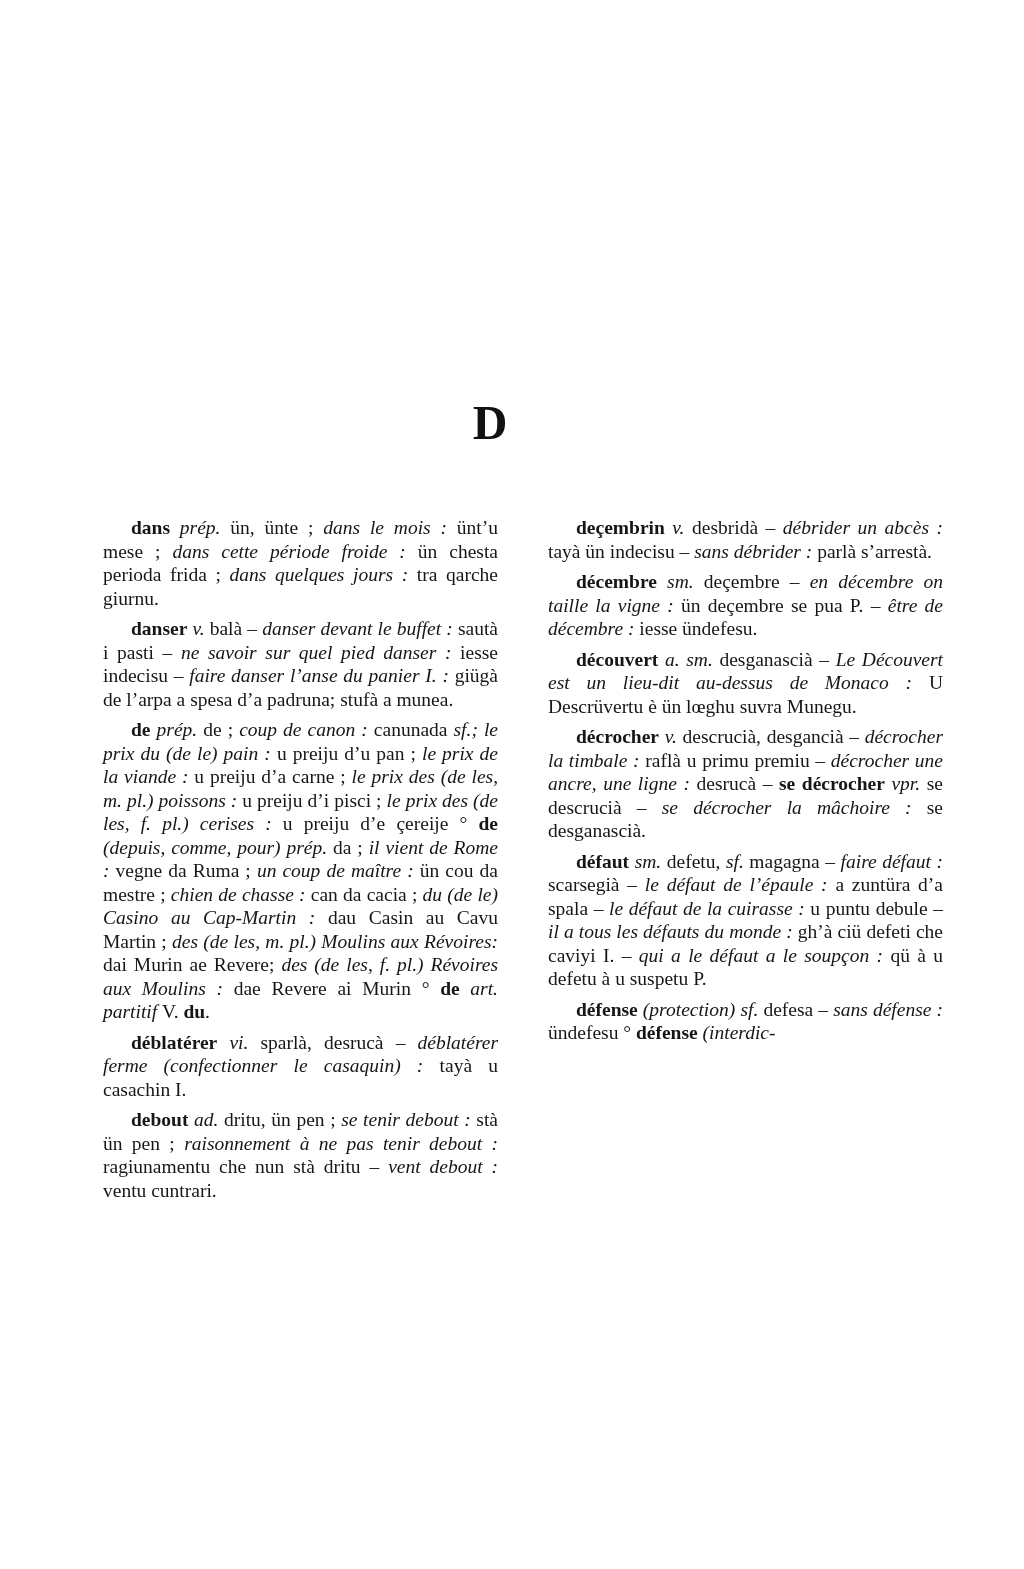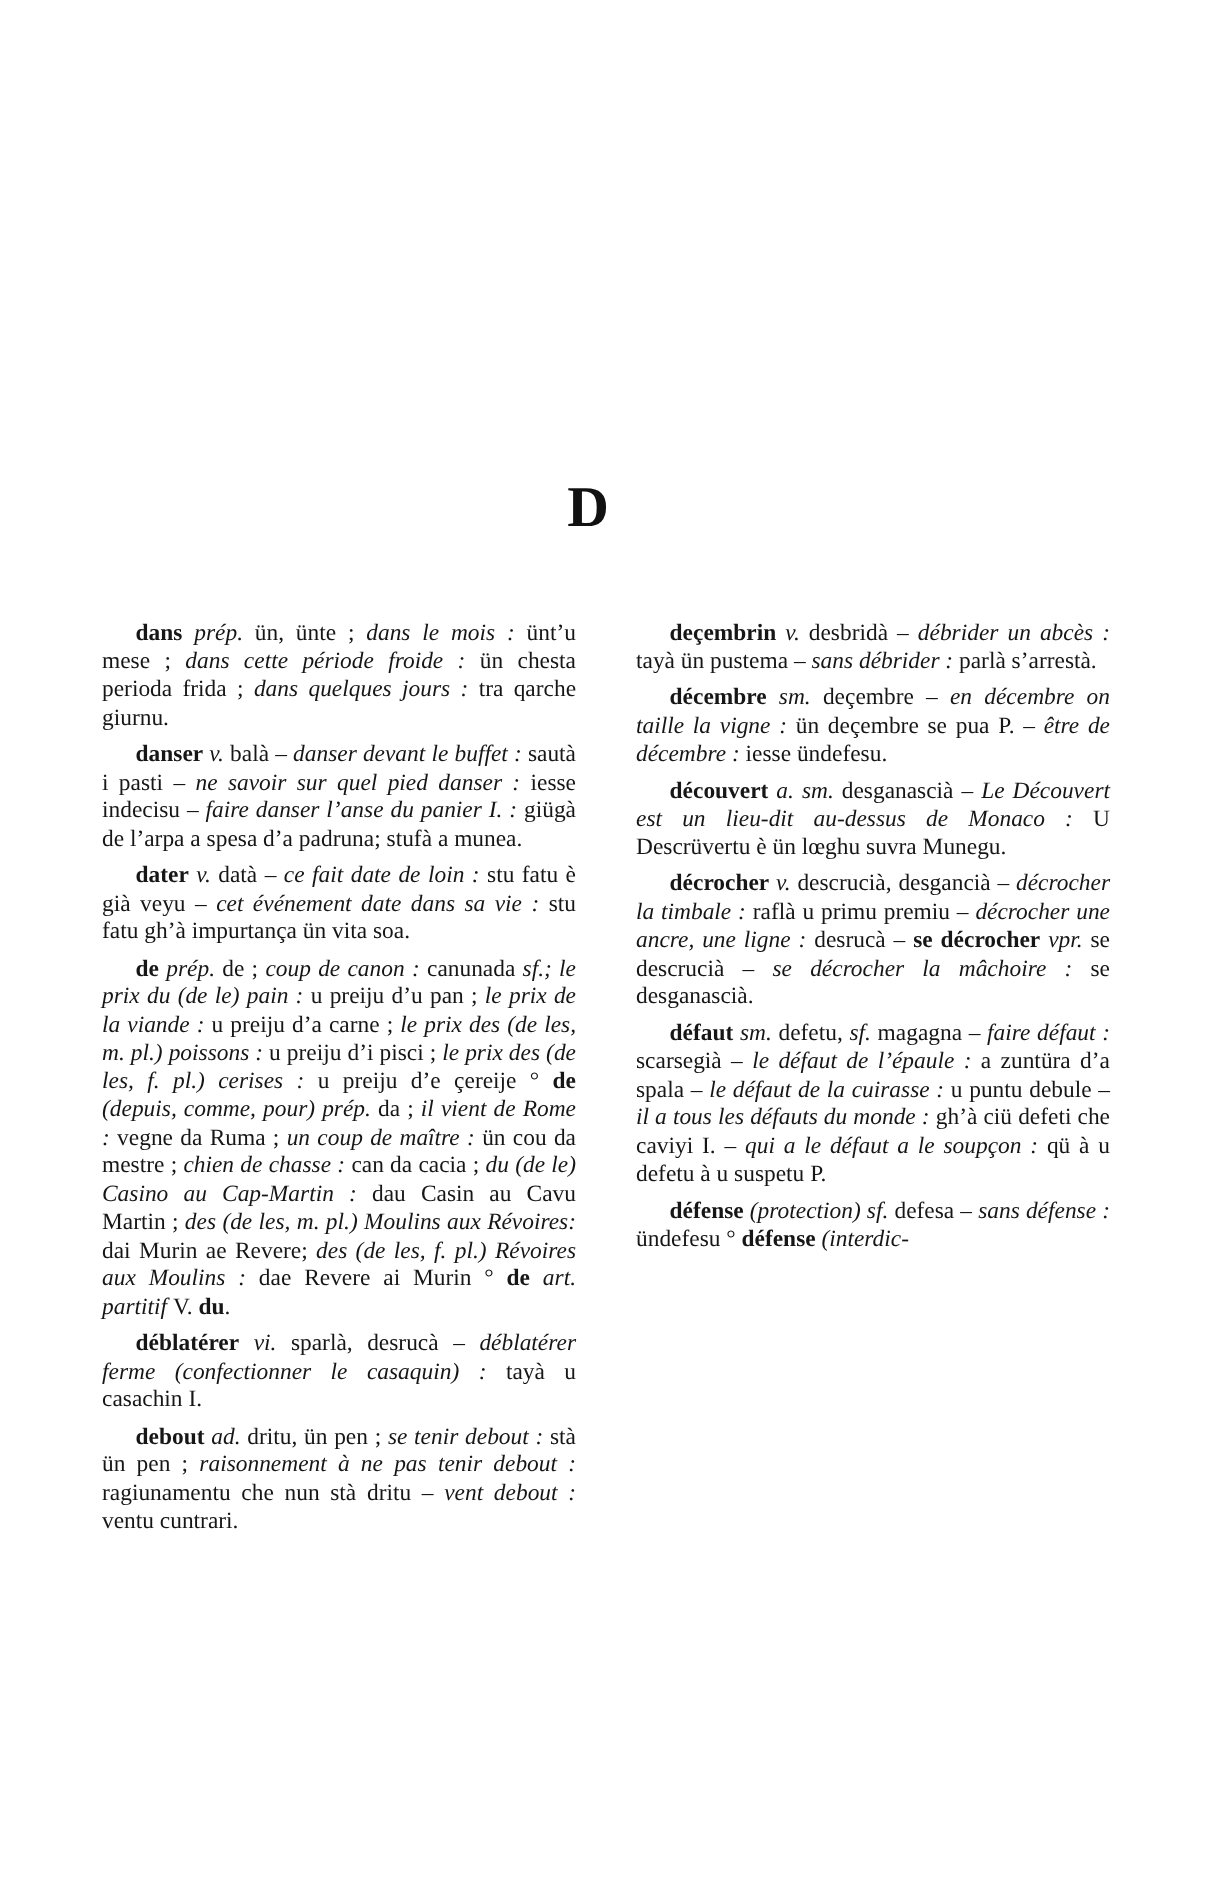--- a/index.html
+++ b/index.html
@@ -24,21 +24,21 @@
     margin: 0;
     text-align: center;
     font-size: 48px;
     line-height: 50px;
     font-weight: 700;
     color: #111111;
   }
   .columns {
     position: absolute;
     top: 516px;
-    left: 85px;
+    left: 103px;
     width: 840px;
     display: flex;
     gap: 50px;
   }
   .col {
     width: 395px;
     font-size: 19.5px;
     line-height: 23.5px;
     text-align: justify;
   }
@@ -52,27 +52,26 @@
 </style>
 </head>
 <body>
 
 <div class="page">
   <h1 class="section-letter">D</h1>
   <div class="columns">
     <div class="col" id="col-left">
         <p class="entry"><span class="run-b">dans</span><span class="run-i"> prép. </span><span class="run-n">ün, ünte ; </span><span class="run-i">dans le mois : </span><span class="run-n">ünt’u mese ; </span><span class="run-i">dans cette période froide : </span><span class="run-n">ün chesta perioda frida ; </span><span class="run-i">dans quelques jours : </span><span class="run-n">tra qarche giurnu.</span></p>
         <p class="entry"><span class="run-b">danser</span><span class="run-i"> v. </span><span class="run-n">balà – </span><span class="run-i">danser devant le buffet : </span><span class="run-n">sautà i pasti – </span><span class="run-i">ne savoir sur quel pied danser : </span><span class="run-n">iesse indecisu – </span><span class="run-i">faire danser l’anse du panier I. : </span><span class="run-n">giügà de l’arpa a spesa d’a padruna; stufà a munea.</span></p>
-        <p class="entry"><span class="run-b">dater</span><span class="run-i"> v. </span><span class="run-n">datà – </span><span class="run-i">ce fait date de loin : </span><span class="run-n">stu fatu è già veyu – </span><span class="run-i">cet événement date dans sa vie : </span><span class="run-n">stu fatu gh’à impurtança ün vita soa.</span></p>
         <p class="entry"><span class="run-b">de</span><span class="run-i"> prép. </span><span class="run-n">de ; </span><span class="run-i">coup de canon : </span><span class="run-n">canunada </span><span class="run-i">sf.; le prix du (de le) pain : </span><span class="run-n">u preiju d’u pan ; </span><span class="run-i">le prix de la viande : </span><span class="run-n">u preiju d’a carne ; </span><span class="run-i">le prix des (de les, m. pl.) poissons : </span><span class="run-n">u preiju d’i pisci ; </span><span class="run-i">le prix des (de les, f. pl.) cerises : </span><span class="run-n">u preiju d’e çereije ° </span><span class="run-b">de</span><span class="run-i"> (depuis, comme, pour) prép. </span><span class="run-n">da ; </span><span class="run-i">il vient de Rome : </span><span class="run-n">vegne da Ruma ; </span><span class="run-i">un coup de maître : </span><span class="run-n">ün cou da mestre ; </span><span class="run-i">chien de chasse : </span><span class="run-n">can da cacia ; </span><span class="run-i">du (de le) Casino au Cap-Martin : </span><span class="run-n">dau Casin au Cavu Martin ; </span><span class="run-i">des (de les, m. pl.) Moulins aux Révoires: </span><span class="run-n">dai Murin ae Revere; </span><span class="run-i">des (de les, f. pl.) Révoires aux Moulins : </span><span class="run-n">dae Revere ai Murin ° </span><span class="run-b">de</span><span class="run-i"> art. partitif </span><span class="run-n">V. </span><span class="run-b">du</span><span class="run-n">.</span></p>
         <p class="entry"><span class="run-b">déblatérer</span><span class="run-i"> vi. </span><span class="run-n">sparlà, desrucà – </span><span class="run-i">déblatérer ferme (confectionner le casaquin) : </span><span class="run-n">tayà u casachin I.</span></p>
         <p class="entry"><span class="run-b">debout</span><span class="run-i"> ad. </span><span class="run-n">dritu, ün pen ; </span><span class="run-i">se tenir debout : </span><span class="run-n">stà ün pen ; </span><span class="run-i">raisonnement à ne pas tenir debout : </span><span class="run-n">ragiunamentu che nun stà dritu – </span><span class="run-i">vent debout : </span><span class="run-n">ventu cuntrari.</span></p>
       </div>
     <div class="col" id="col-right">
-        <p class="entry"><span class="run-b">deçembrin</span><span class="run-i"> v. </span><span class="run-n">desbridà – </span><span class="run-i">débrider un abcès : </span><span class="run-n">tayà ün pustema – </span><span class="run-i">sans débrider : </span><span class="run-n">parlà s’arrestà.</span></p>
+        <p class="entry"><span class="run-b">deçembrin</span><span class="run-i"> v. </span><span class="run-n">desbridà – </span><span class="run-i">débrider un abcès : </span><span class="run-n">tayà ün indecisu – </span><span class="run-i">sans débrider : </span><span class="run-n">parlà s’arrestà.</span></p>
         <p class="entry"><span class="run-b">décembre</span><span class="run-i"> sm. </span><span class="run-n">deçembre – </span><span class="run-i">en décembre on taille la vigne : </span><span class="run-n">ün deçembre se pua P. – </span><span class="run-i">être de décembre : </span><span class="run-n">iesse ündefesu.</span></p>
         <p class="entry"><span class="run-b">découvert</span><span class="run-i"> a. sm. </span><span class="run-n">desganascià – </span><span class="run-i">Le Découvert est un lieu-dit au-dessus de Monaco : </span><span class="run-n">U Descrüvertu è ün lœghu suvra Munegu.</span></p>
         <p class="entry"><span class="run-b">décrocher</span><span class="run-i"> v. </span><span class="run-n">descrucià, desgancià – </span><span class="run-i">décrocher la timbale : </span><span class="run-n">raflà u primu premiu – </span><span class="run-i">décrocher une ancre, une ligne : </span><span class="run-n">desrucà – </span><span class="run-b">se décrocher</span><span class="run-i"> vpr. </span><span class="run-n">se descrucià – </span><span class="run-i">se décrocher la mâchoire : </span><span class="run-n">se desganascià.</span></p>
         <p class="entry"><span class="run-b">défaut</span><span class="run-i"> sm. </span><span class="run-n">defetu, </span><span class="run-i">sf. </span><span class="run-n">magagna – </span><span class="run-i">faire défaut : </span><span class="run-n">scarsegià – </span><span class="run-i">le défaut de l’épaule : </span><span class="run-n">a zuntüra d’a spala – </span><span class="run-i">le défaut de la cuirasse : </span><span class="run-n">u puntu debule – </span><span class="run-i">il a tous les défauts du monde : </span><span class="run-n">gh’à ciü defeti che caviyi I. – </span><span class="run-i">qui a le défaut a le soupçon : </span><span class="run-n">qü à u defetu à u suspetu P.</span></p>
         <p class="entry"><span class="run-b">défense</span><span class="run-i"> (protection) sf. </span><span class="run-n">defesa – </span><span class="run-i">sans défense : </span><span class="run-n">ündefesu ° </span><span class="run-b">défense</span><span class="run-i"> (interdic-</span></p>
       </div>
   </div>
 </div>
 
 </body></html>

